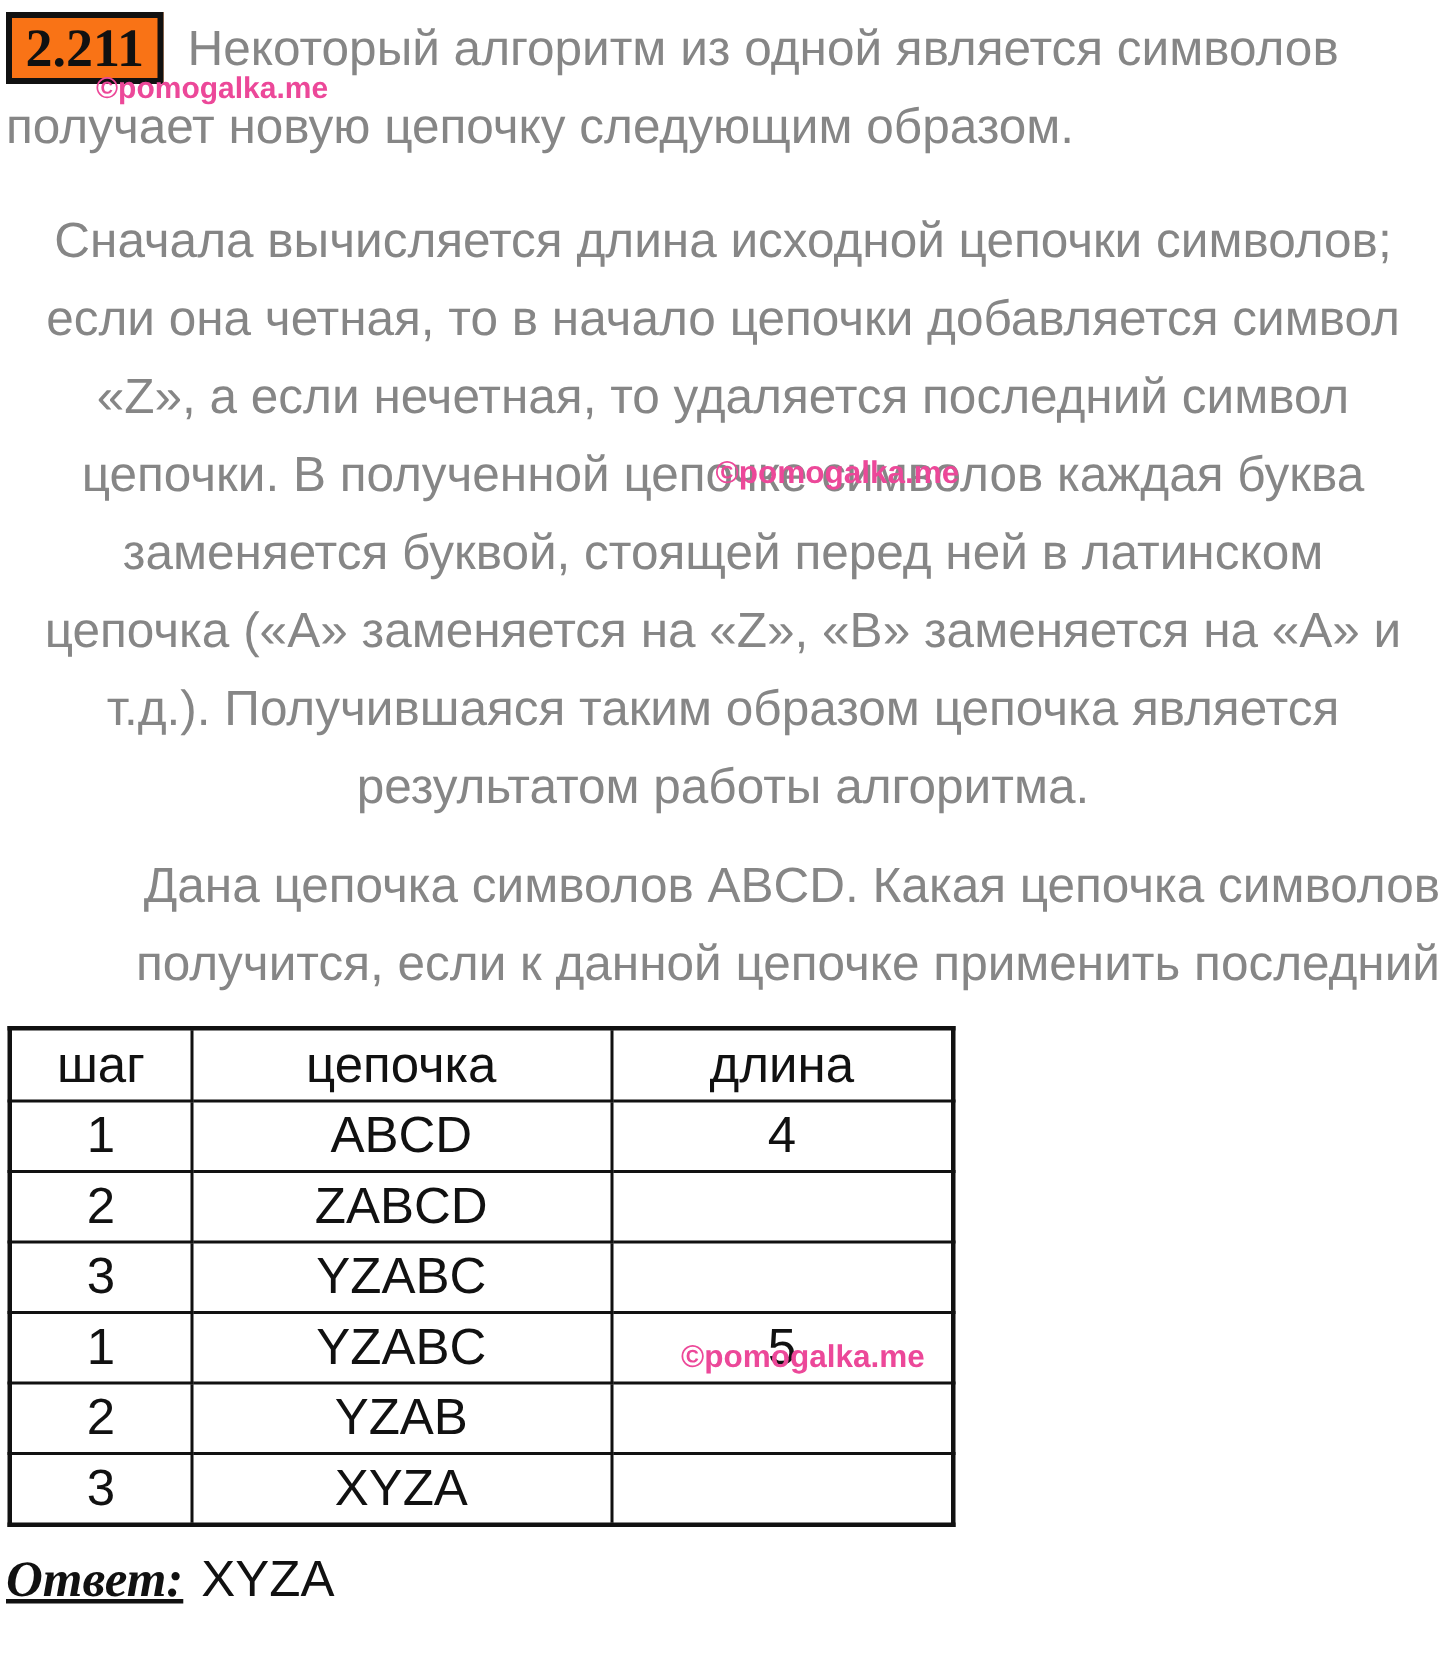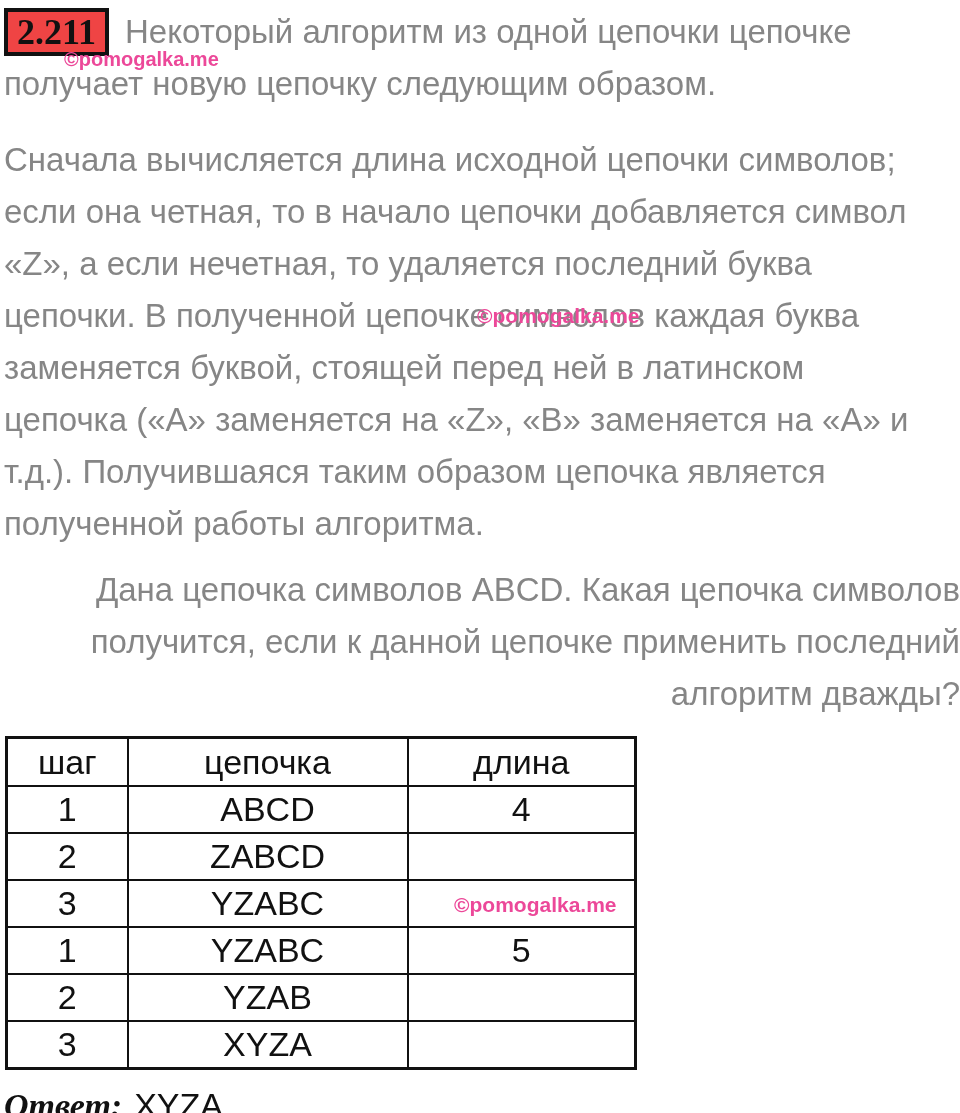--- a/index.html
+++ b/index.html
@@ -22,24 +22,24 @@
     display:inline-block;
     border:4px solid #111;
     color:#111;
     font-family:"Liberation Serif", serif;
     font-weight:bold;
     font-size:36px;
     line-height:40px;
     padding:0 9px;
     margin-right:16px;
     margin-top:2px;
-    background:#ef4444;
+    background:#f97316;
   }
   .para{margin:0;}
-  .para-2{margin-top:24px;}
+  .para-2{margin-top:24px;text-align:center;}
   .para-3{margin-top:14px;text-align:right;}
   table.results{
     border-collapse:collapse;
     margin-top:16px;
     margin-left:1px;
     table-layout:fixed;
     width:629px;
   }
   table.results, table.results td, table.results th{
     border:2px solid #111;
@@ -90,40 +90,39 @@
   .wm-3{left:454px;top:893px;}
 </style>
 </head>
 <body>
 
 <div class="page">
 
   <div class="para para-1">
     <div class="line first-line">
       <span class="number-box">2.211</span>
-      <span>Некоторый алгоритм из одной цепочки цепочке</span>
+      <span>Некоторый алгоритм из одной является символов</span>
     </div>
     <div class="line">получает новую цепочку следующим образом.</div>
   </div>
 
   <div class="para para-2">
     <div class="line">Сначала вычисляется длина исходной цепочки символов;</div>
     <div class="line">если она четная, то в начало цепочки добавляется символ</div>
-    <div class="line">«Z», а если нечетная, то удаляется последний буква</div>
+    <div class="line">«Z», а если нечетная, то удаляется последний символ</div>
     <div class="line">цепочки. В полученной цепочке символов каждая буква</div>
     <div class="line">заменяется буквой, стоящей перед ней в латинском</div>
     <div class="line">цепочка («А» заменяется на «Z», «В» заменяется на «А» и</div>
     <div class="line">т.д.). Получившаяся таким образом цепочка является</div>
-    <div class="line">полученной работы алгоритма.</div>
+    <div class="line">результатом работы алгоритма.</div>
   </div>
 
   <div class="para para-3">
     <div class="line">Дана цепочка символов ABCD. Какая цепочка символов</div>
     <div class="line">получится, если к данной цепочке применить последний</div>
-    <div class="line">алгоритм дважды?</div>
   </div>
 
   <table class="results">
     <colgroup>
         <col class="c1">
         <col class="c2">
         <col class="c3">
       </colgroup>
     <tbody>
         <tr>

